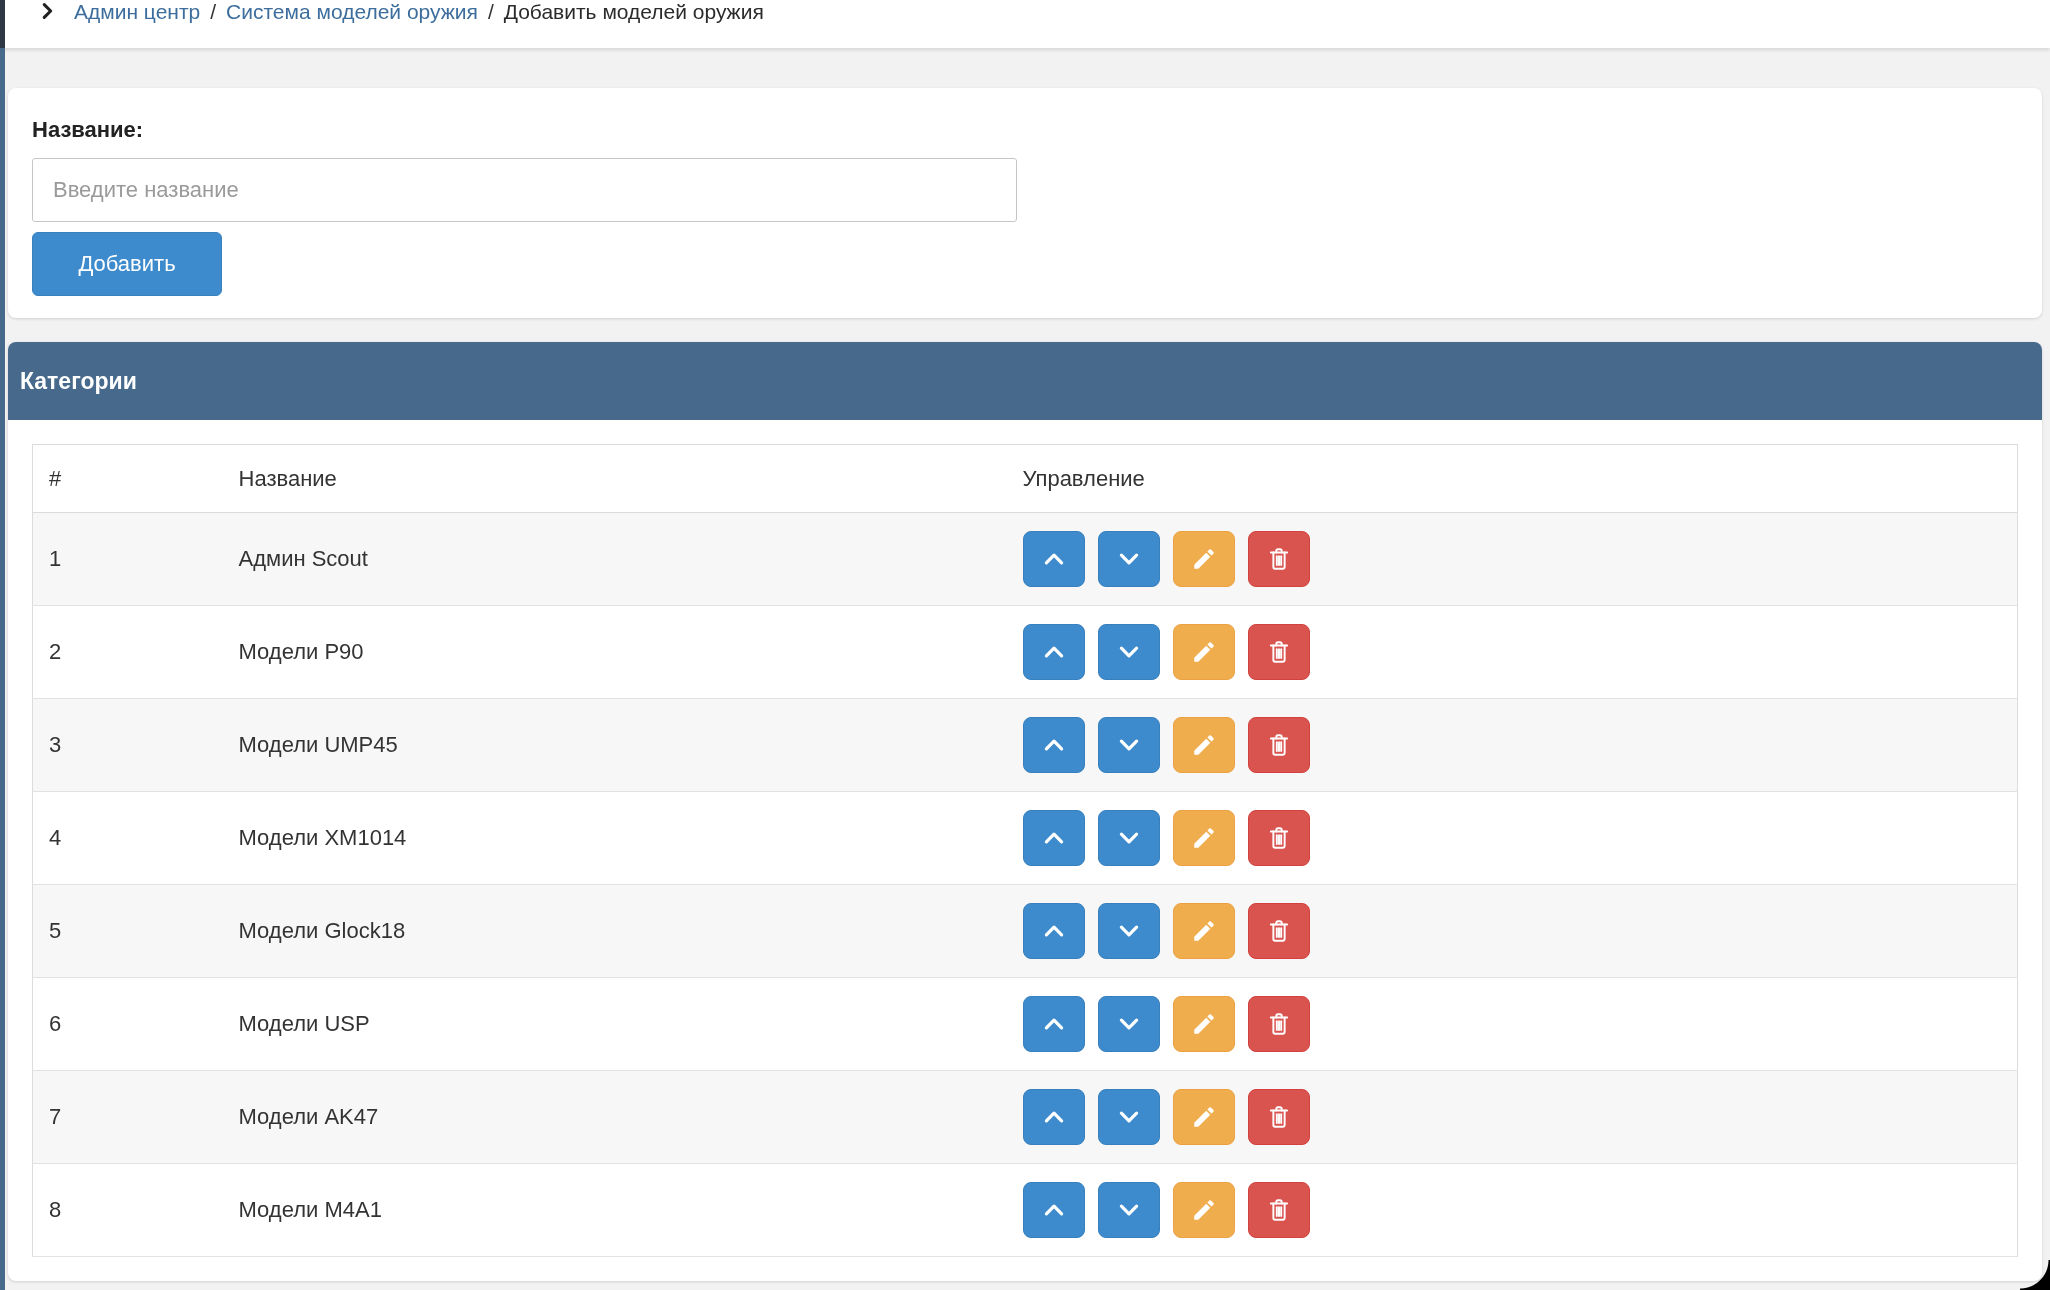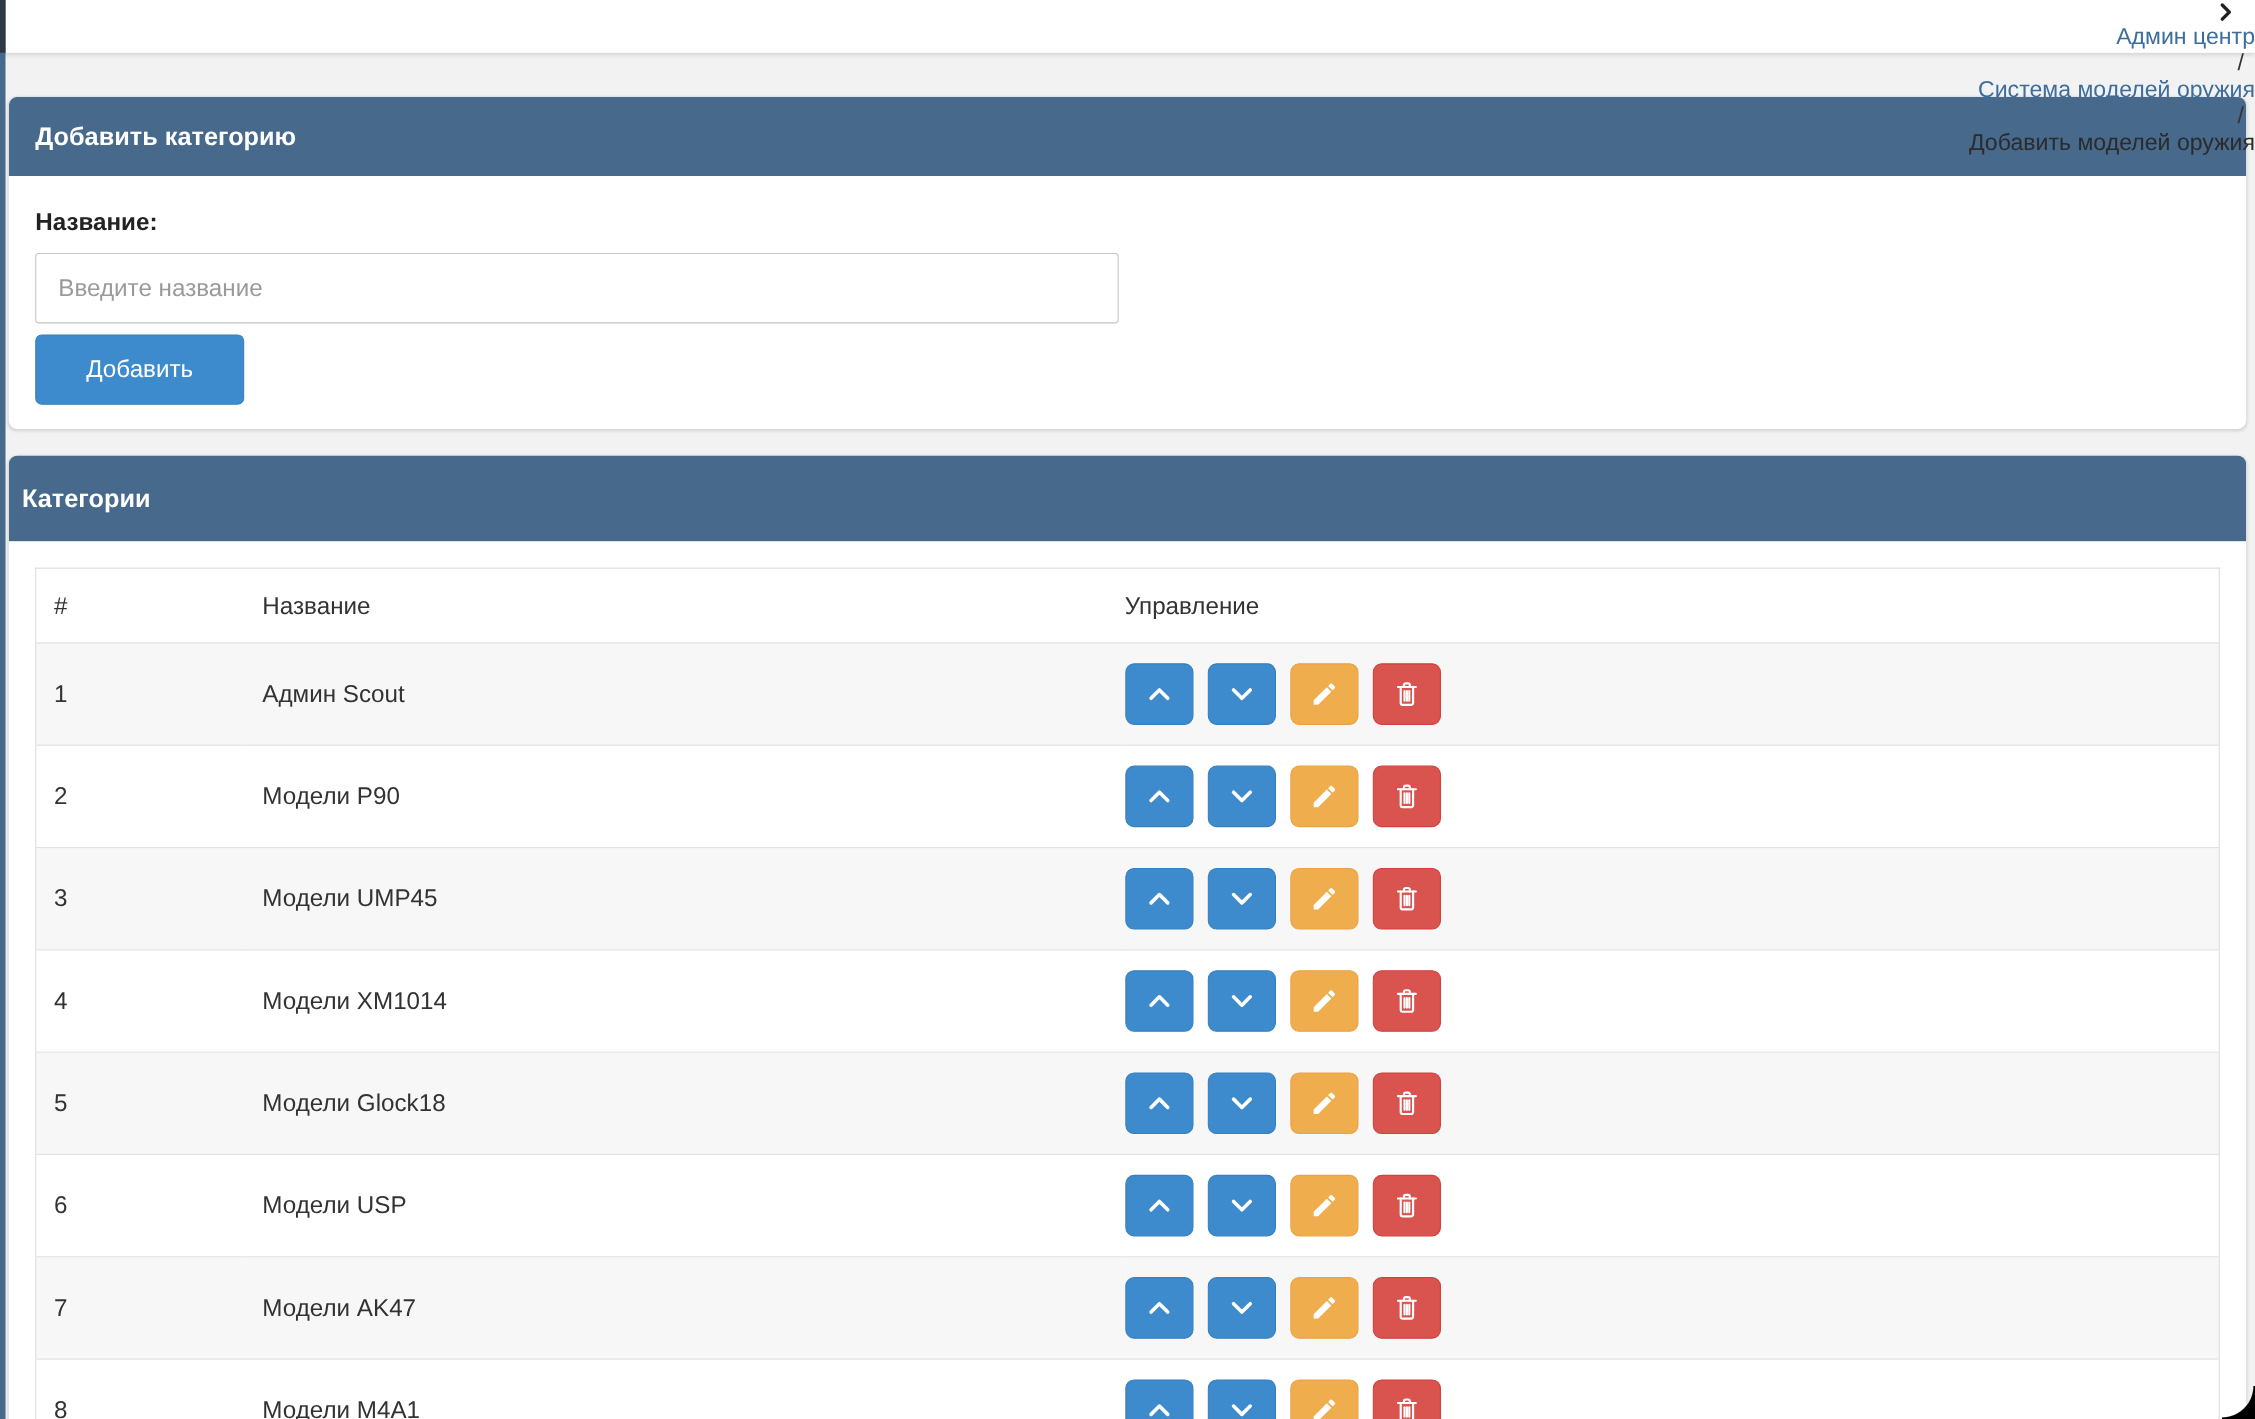--- a/index.html
+++ b/index.html
@@ -13,24 +13,23 @@
 
   
   .edge-strip { position: absolute; left: 0; top: 0; width: 5px; height: 1290px; background: #46698c; z-index: 50; }
   .edge-strip-top { position: absolute; left: 0; top: 0; width: 5px; height: 48px; background: #2d3844; z-index: 51; }
 
   
   .breadcrumb-bar {
     position: relative; z-index: 10;
     height: 48px; background: #ffffff;
     box-shadow: 0 2px 4px rgba(0,0,0,0.12);
-    display: flex; align-items: flex-end;
+    display: flex; align-items: flex-start;
     padding-left: 36px;
     font-size: 21px;
-    flex-direction: column;
   }
   .crumb-chevron { display: inline-flex; margin-right: 16px; }
   .crumb-chevron svg { width: 22px; height: 22px; }
   .crumb-link { color: #3c6d9c; text-decoration: none; cursor: pointer; }
   .crumb-sep { color: #333; margin: 0 10px; }
   .crumb-current { color: #2b2b2b; }
 
   .content { padding: 0 8px; }
 
   .card {
@@ -146,21 +145,20 @@
   <a class="crumb-link">Админ центр</a>
   <span class="crumb-sep">/</span>
   <a class="crumb-link">Система моделей оружия</a>
   <span class="crumb-sep">/</span>
   <span class="crumb-current">Добавить моделей оружия</span>
 </div>
 
 <div class="content">
 
   <div class="card card-1">
-    <div class="card-header">Добавить категорию</div>
     <div class="card-body">
       <label class="form-label">Название:</label>
       <input class="name-input" type="text" placeholder="Введите название" style="">
       <button class="submit-btn">Добавить</button>
     </div>
   </div>
 
   <div class="card card-2">
     <div class="card-header">Категории</div>
     <div class="card-body">

